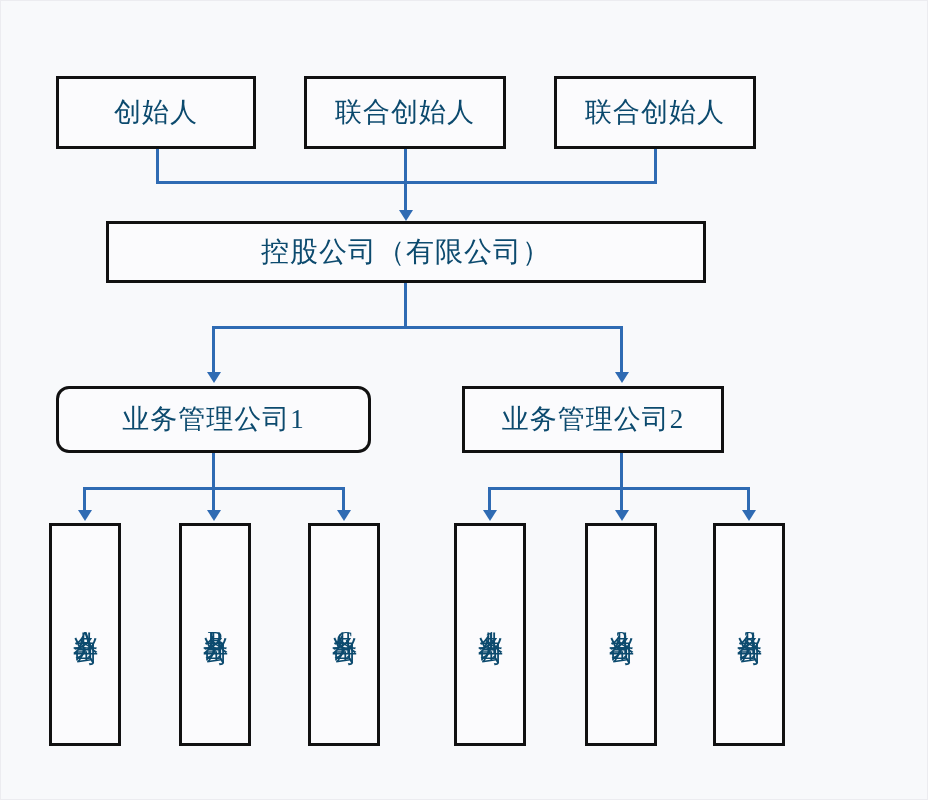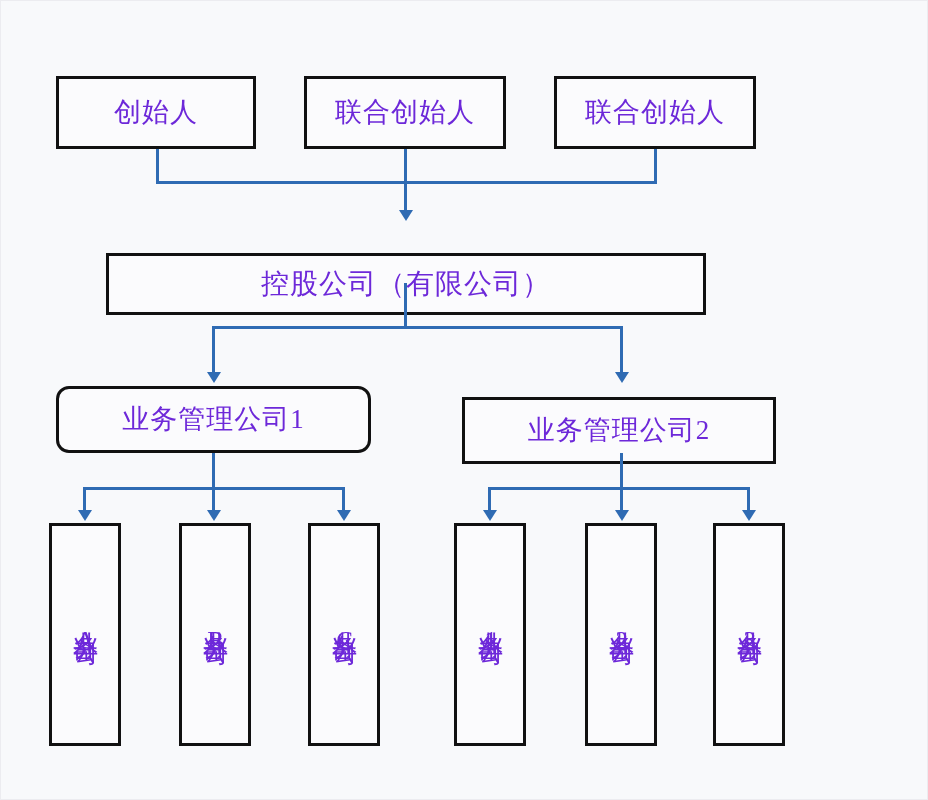--- a/index.html
+++ b/index.html
@@ -22,21 +22,21 @@
   
   .node {
     position: absolute;
     box-sizing: border-box;
     background: #fbfbfd;
     border: 3px solid #111111;
     display: flex;
     align-items: center;
     justify-content: center;
     text-align: center;
-    color: #6d28d9;
+    color: #0c4a6e;
     line-height: 1.1;
     letter-spacing: 1px;
   }
   .node.level-1 { font-size: 27px; }
   .node.level-2 { font-size: 28px; }
   .node.level-3 { font-size: 27px; }
 
   .node.leaf {
     border-width: 3px;
     font-size: 25px;
@@ -85,36 +85,36 @@
   </div>
 
   <div class="conn v" style="left:155px; top:148px; height:35px;"></div>
   <div class="conn v" style="left:403px; top:148px; height:35px;"></div>
   <div class="conn v" style="left:653px; top:148px; height:35px;"></div>
   <div class="conn h" style="left:155px; top:180px; width:501px;"></div>
 
   <div class="conn v" style="left:403px; top:180px; height:33px;"></div>
   <div class="arrow" style="left:398px; top:209px;"></div>
 
-  <div class="node level-2" style="left:105px; top:220px; width:600px; height:62px;margin-top:32px;">
+  <div class="node level-2" style="left:105px; top:220px; width:600px; height:62px;">
     <span>控股公司（有限公司）</span>
   </div>
 
   <div class="conn v" style="left:403px; top:282px; height:46px;"></div>
   <div class="conn h" style="left:211px; top:325px; width:411px;"></div>
   <div class="conn v" style="left:211px; top:325px; height:48px;"></div>
   <div class="arrow" style="left:206px; top:371px;"></div>
   <div class="conn v" style="left:619px; top:325px; height:48px;"></div>
   <div class="arrow" style="left:614px; top:371px;"></div>
 
   <div class="node level-3" style="left:55px; top:385px; width:315px; height:67px;border-radius:13px;">
     <span>业务管理公司1</span>
   </div>
 
-  <div class="node level-3" style="left:461px; top:396px; width:314px; height:67px;">
+  <div class="node level-3" style="left:461px; top:385px; width:262px; height:67px;">
     <span>业务管理公司2</span>
   </div>
 
   <div class="conn v" style="left:211px; top:452px; height:36px;"></div>
   <div class="conn h" style="left:82px; top:486px; width:261px;"></div>
   <div class="conn v" style="left:82px; top:486px; height:25px;"></div>
   <div class="arrow" style="left:77px; top:509px;"></div>
   <div class="conn v" style="left:211px; top:486px; height:25px;"></div>
   <div class="arrow" style="left:206px; top:509px;"></div>
   <div class="conn v" style="left:341px; top:486px; height:25px;"></div>

